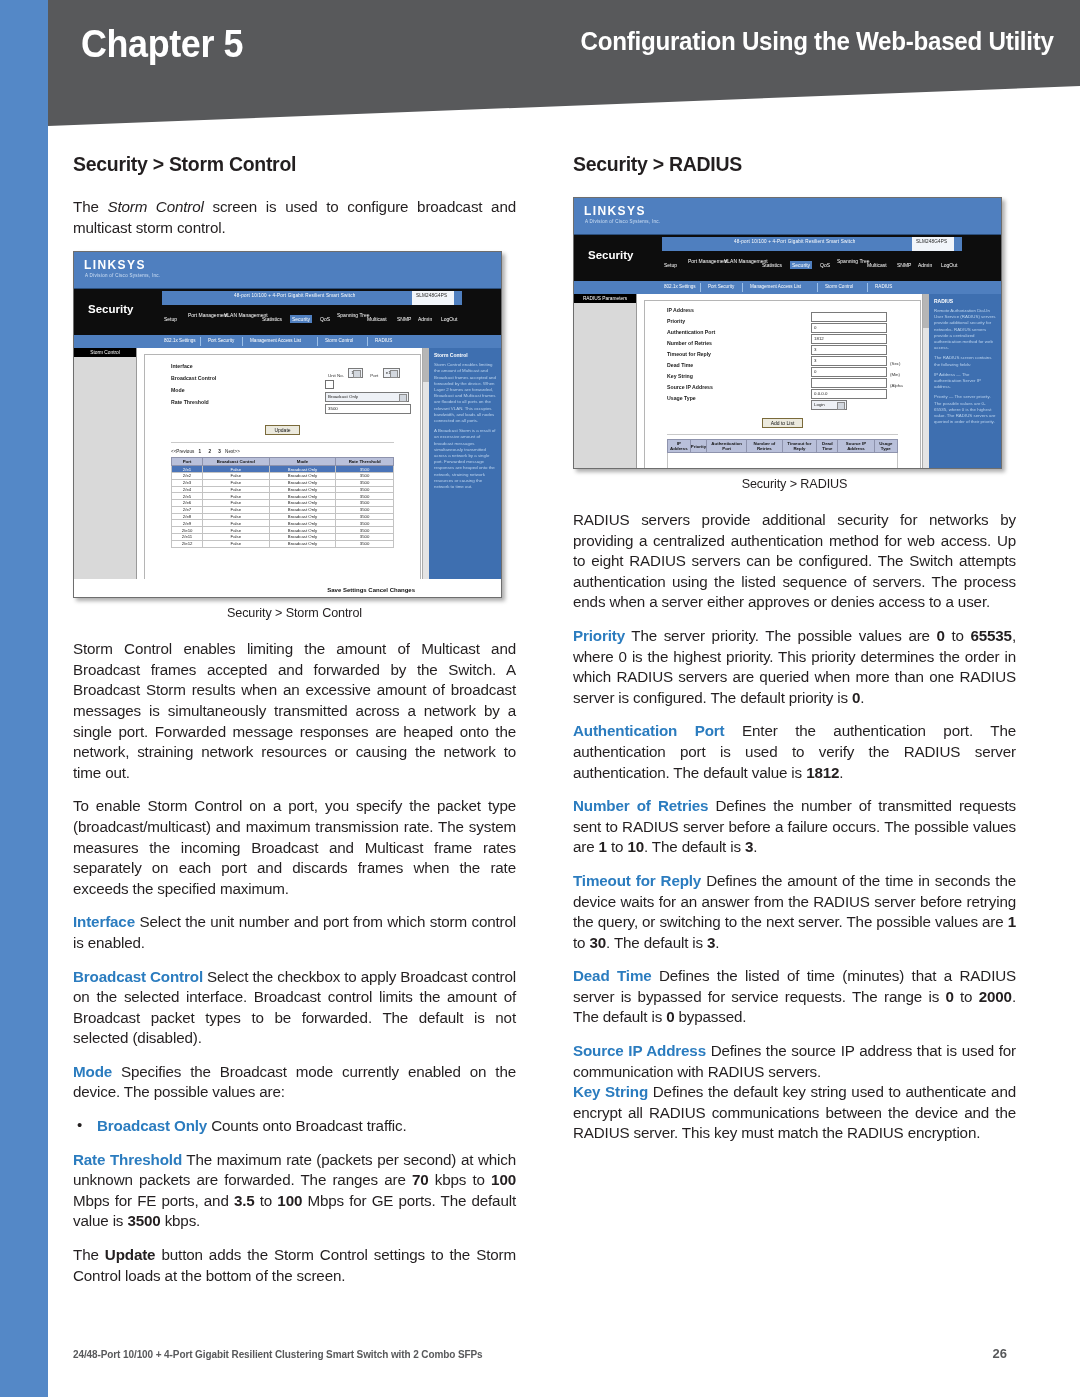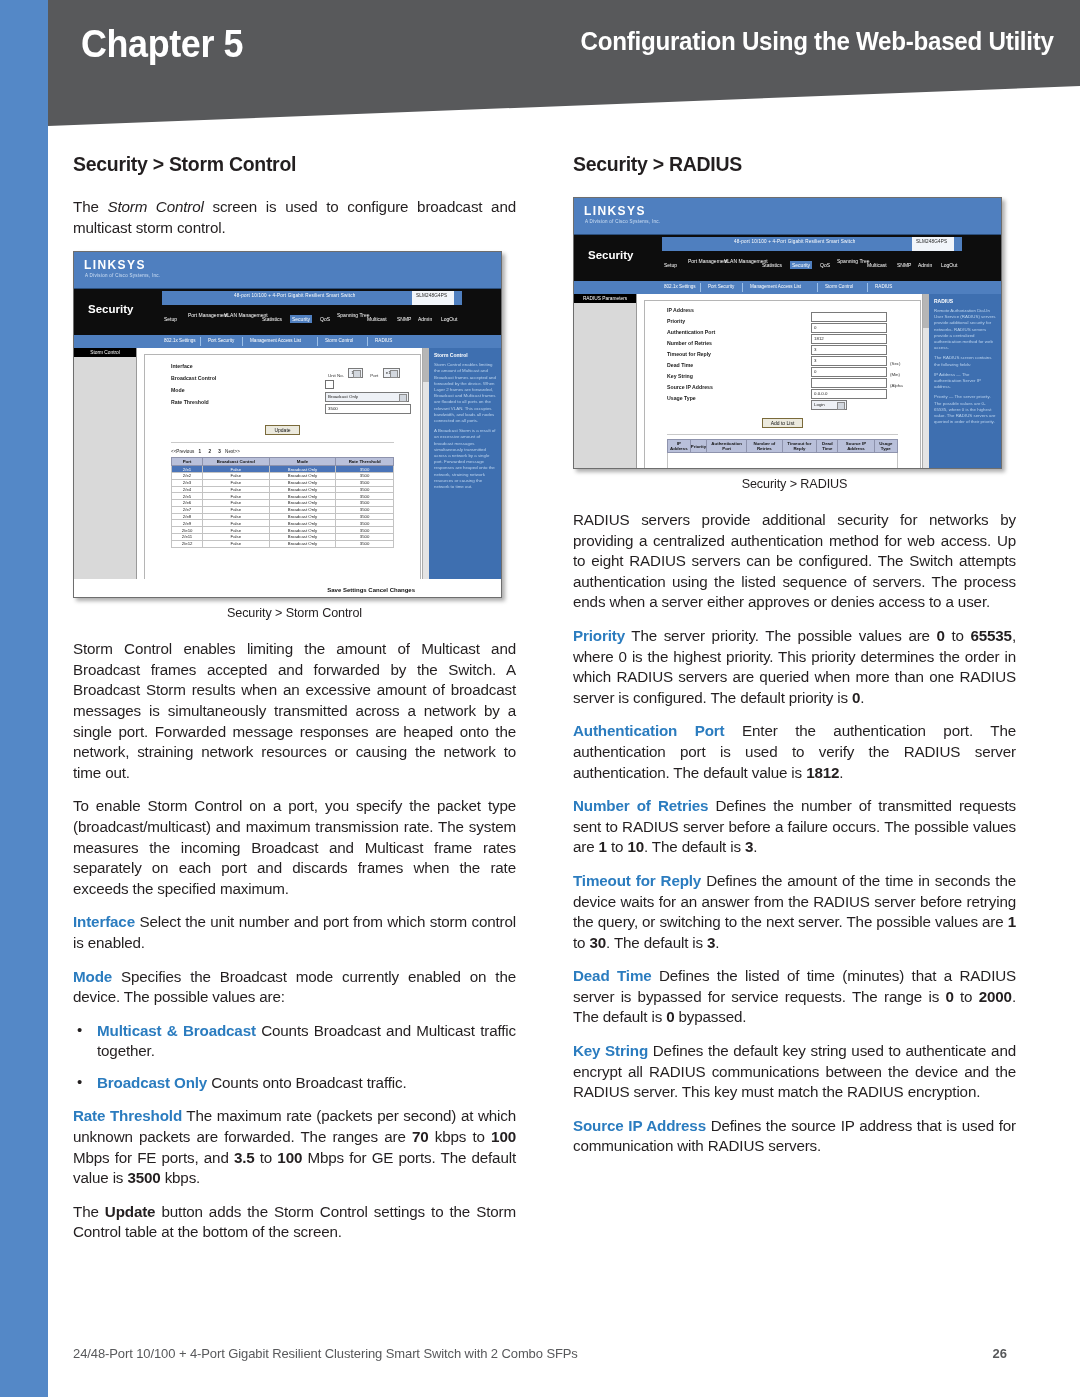--- a/index.html
+++ b/index.html
@@ -203,21 +203,21 @@
     position:absolute;right:14px;bottom:8px;color:#ffffff;font-size:7px;font-weight:bold;letter-spacing:.5px;
   }
   .ui-cisco-bars{
     position:absolute;right:22px;bottom:18px;color:#ffffff;font-size:6px;letter-spacing:-1px;
   }
   
   .footer{
     position:absolute;left:73px;bottom:36px;width:934px;
     display:flex;justify-content:space-between;align-items:baseline;
   }
-  .footer-left{font-size:13px;font-weight:normal;color:#58595b;letter-spacing:-0.1px;}
+  .footer-left{font-size:10px;font-weight:bold;color:#58595b;letter-spacing:-0.1px;}
   .footer-right{font-size:13px;font-weight:bold;color:#58595b;}
 </style>
 </head>
 <body>
 
 <div class="spine"></div>
 
 <div class="header-wrap">
   <div class="header-bg"></div>
   <div class="header-wedge"></div>
@@ -412,31 +412,31 @@
     </div>
   </div>
 
   <div class="caption">Security &gt; Storm Control</div>
 
   <p class="body">Storm Control enables limiting the amount of Multicast and Broadcast frames accepted and forwarded by the Switch. A Broadcast Storm results when an excessive amount of broadcast messages is simultaneously transmitted across a network by a single port. Forwarded message responses are heaped onto the network, straining network resources or causing the network to time out.</p>
   <p class="body">To enable Storm Control on a port, you specify the packet type (broadcast/multicast) and maximum transmission rate. The system measures the incoming Broadcast and Multicast frame rates separately on each port and discards frames when the rate exceeds the specified maximum.</p>
 
   <p class="body"><span class="term">Interface</span><span> Select the unit number and port from which storm control is enabled.</span></p>
 
+  <p class="body"><span class="term">Broadcast Control</span><span> Select the checkbox to apply Broadcast control on the selected interface. Broadcast control limits the amount of Broadcast packet types to be forwarded. The default is not selected (disabled).</span></p>
 
   <p class="body"><span class="term">Mode</span><span> Specifies the Broadcast mode currently enabled on the device. The possible values are:</span></p>
 
   <ul class="bullets">
-    <li><span class="term">Multicast &amp; Broadcast</span><span> Counts Broadcast and Multicast traffic together.</span></li>
     <li><span class="term">Broadcast Only</span><span> Counts onto Broadcast traffic.</span></li>
   </ul>
 
   <p class="body"><span class="term">Rate Threshold</span><span> The maximum rate (packets per second) at which unknown packets are forwarded. The ranges are </span><span class="bold">70</span><span> kbps to </span><span class="bold">100</span><span> Mbps for FE ports, and </span><span class="bold">3.5</span><span> to </span><span class="bold">100</span><span> Mbps for GE ports. The default value is </span><span class="bold">3500</span><span> kbps.</span></p>
 
-  <p class="body last"><span>The </span><span class="bold">Update</span><span> button adds the Storm Control settings to the Storm Control table at the bottom of the screen.</span></p>
+  <p class="body last"><span>The </span><span class="bold">Update</span><span> button adds the Storm Control settings to the Storm Control loads at the bottom of the screen.</span></p>
 </div>
 
 <div class="col col-right">
 
   <h2 class="section-title">Security &gt; RADIUS</h2>
 
 
   <div class="shot shot-b">
     <div class="ui-top">
       <div class="ui-logo">LINKSYS</div>
@@ -565,21 +565,21 @@
   <p class="body"><span class="term">Priority</span><span> The server priority. The possible values are </span><span class="bold">0</span><span> to </span><span class="bold">65535</span><span>, where 0 is the highest priority. This priority determines the order in which RADIUS servers are queried when more than one RADIUS server is configured. The default priority is </span><span class="bold">0</span><span>.</span></p>
 
   <p class="body"><span class="term">Authentication Port</span><span> Enter the authentication port. The authentication port is used to verify the RADIUS server authentication. The default value is </span><span class="bold">1812</span><span>.</span></p>
 
   <p class="body"><span class="term">Number of Retries</span><span> Defines the number of transmitted requests sent to RADIUS server before a failure occurs. The possible values are </span><span class="bold">1</span><span> to </span><span class="bold">10</span><span>. The default is </span><span class="bold">3</span><span>.</span></p>
 
   <p class="body"><span class="term">Timeout for Reply</span><span> Defines the amount of the time in seconds the device waits for an answer from the RADIUS server before retrying the query, or switching to the next server. The possible values are </span><span class="bold">1</span><span> to </span><span class="bold">30</span><span>. The default is </span><span class="bold">3</span><span>.</span></p>
 
   <p class="body"><span class="term">Dead Time</span><span> Defines the listed of time (minutes) that a RADIUS server is bypassed for service requests. The range is </span><span class="bold">0</span><span> to </span><span class="bold">2000</span><span>. The default is </span><span class="bold">0</span><span> bypassed.</span></p>
 
+  <p class="body last"><span class="term">Source IP Address</span><span> Defines the source IP address that is used for communication with RADIUS servers.</span></p>
+
   <p class="body"><span class="term">Key String</span><span> Defines the default key string used to authenticate and encrypt all RADIUS communications between the device and the RADIUS server. This key must match the RADIUS encryption.</span></p>
-
-  <p class="body last"><span class="term">Source IP Address</span><span> Defines the source IP address that is used for communication with RADIUS servers.</span></p>
 </div>
 
 <div class="footer">
   <div class="footer-left">24/48-Port 10/100 + 4-Port Gigabit Resilient Clustering Smart Switch with 2 Combo SFPs</div>
   <div class="footer-right">26</div>
 </div>
 
 </body></html>

